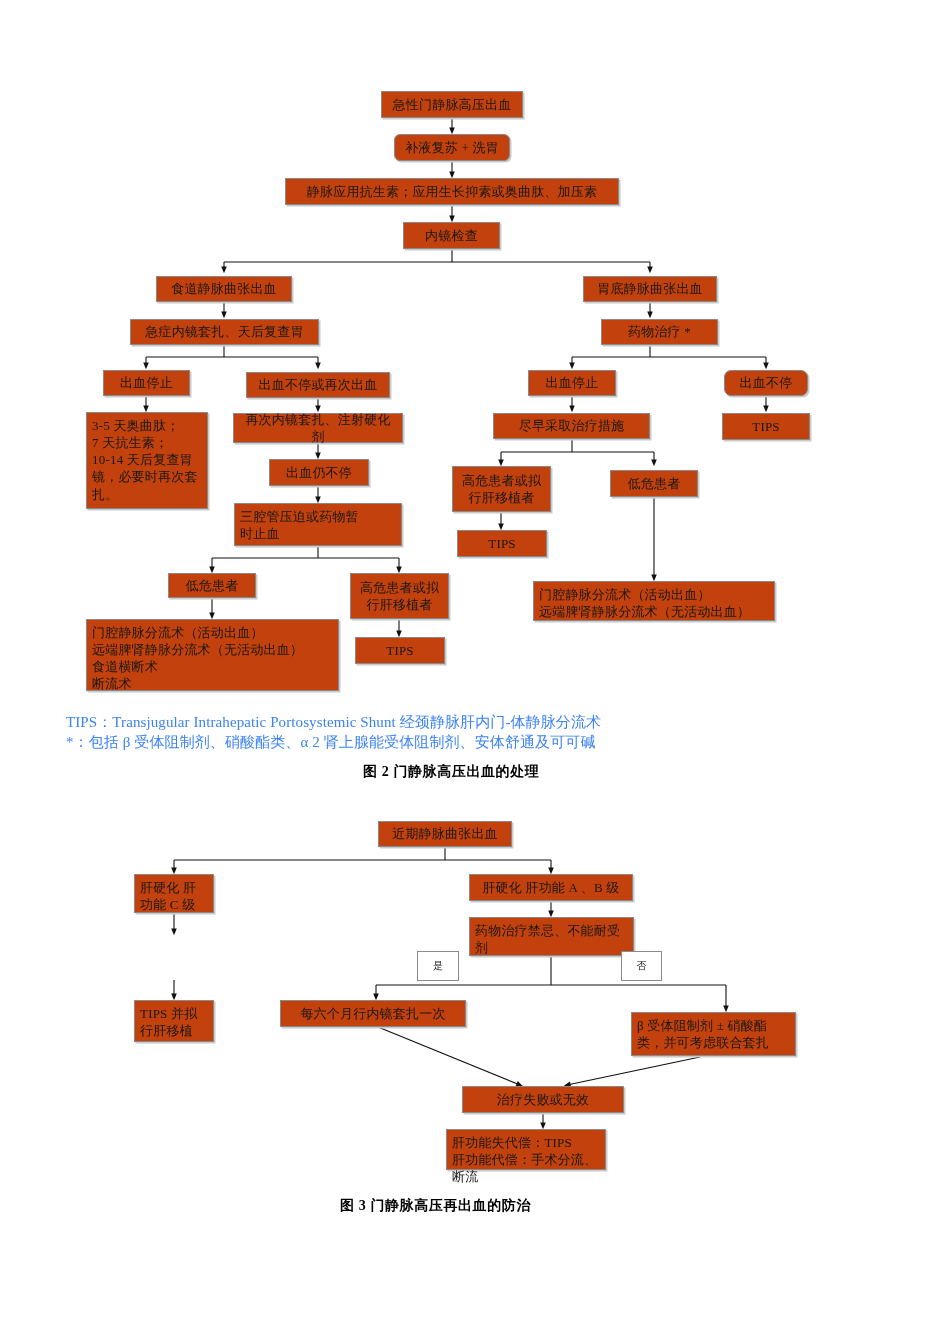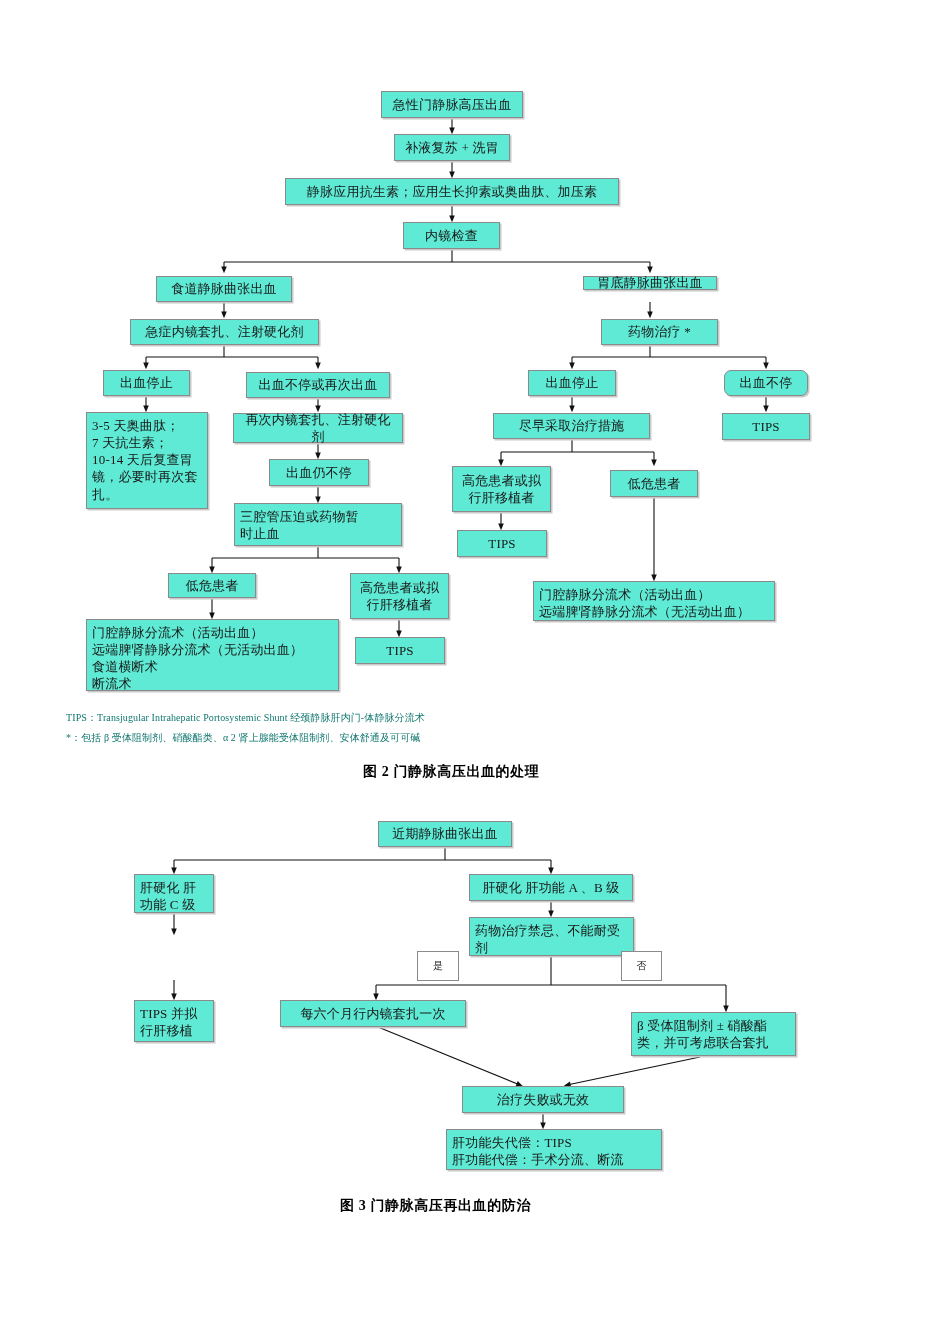--- a/index.html
+++ b/index.html
@@ -26,21 +26,21 @@
     position: absolute;
     left: 0; top: 0;
     width: 950px;
     height: 1344px;
     pointer-events: none;
   }
   .node {
     position: absolute;
     box-sizing: border-box;
     border: 1px solid #8a8a8a;
-    background: #5eead4;
+    background: #c2410c;
     box-shadow: 1.5px 1.5px 0 0 #c9c9c9;
     font-size: 13px;
     line-height: 1.32;
     color: #181818;
     display: flex;
     align-items: center;
     justify-content: center;
     text-align: center;
     padding: 2px 5px;
     letter-spacing: 0.2px;
@@ -60,23 +60,23 @@
     background: #ffffff;
     z-index: 6;
   }
   .node .txt {
     white-space: pre-line;
     display: block;
     width: 100%;
   }
   .footnote {
     position: absolute;
-    font-size: 10px;
+    font-size: 15px;
     line-height: 1.6;
-    color: #0f766e;
+    color: #3b82f6;
     white-space: pre-line;
     letter-spacing: 0.1px;
   }
   .caption {
     position: absolute;
     font-size: 14px;
     font-weight: bold;
     color: #000000;
     letter-spacing: 0.6px;
     white-space: nowrap;
@@ -171,42 +171,42 @@
       <line x1="700" y1="1057" x2="567" y2="1085" marker-end="url(#arw)"></line>
 
       <line x1="543" y1="1113" x2="543" y2="1126" marker-end="url(#arw)"></line>
     </g>
   </svg>
 
   <div class="node" style="left:381px; top:91px; width:142px; height:27px;">
     <span class="txt">急性门静脉高压出血</span>
   </div>
 
-  <div class="node" style="left:394px; top:134px; width:116px; height:27px;">
+  <div class="node" style="left:394px; top:134px; width:116px; height:27px;border-radius:6px;">
     <span class="txt">补液复苏 + 洗胃</span>
   </div>
 
   <div class="node" style="left:285px; top:178px; width:334px; height:27px;">
     <span class="txt">静脉应用抗生素；应用生长抑素或奥曲肽、加压素</span>
   </div>
 
   <div class="node" style="left:403px; top:222px; width:97px; height:27px;justify-content:flex-end;">
     <span class="txt">内镜检查</span>
   </div>
 
   <div class="node" style="left:156px; top:276px; width:136px; height:26px;">
     <span class="txt">食道静脉曲张出血</span>
   </div>
 
-  <div class="node" style="left:583px; top:276px; width:134px; height:14px;">
+  <div class="node" style="left:583px; top:276px; width:134px; height:26px;">
     <span class="txt">胃底静脉曲张出血</span>
   </div>
 
   <div class="node" style="left:130px; top:319px; width:189px; height:26px;">
-    <span class="txt">急症内镜套扎、注射硬化剂</span>
+    <span class="txt">急症内镜套扎、天后复查胃</span>
   </div>
 
   <div class="node" style="left:601px; top:319px; width:117px; height:26px;text-align:center;">
     <span class="txt">药物治疗 *</span>
   </div>
 
   <div class="node" style="left:103px; top:370px; width:87px; height:26px;">
     <span class="txt">出血停止</span>
   </div>
 
@@ -333,20 +333,20 @@
 
   <div class="node left-align top-align" style="left:631px; top:1012px; width:165px; height:44px;">
     <span class="txt">β 受体阻制剂 ± 硝酸酯
 类，并可考虑联合套扎</span>
   </div>
 
   <div class="node" style="left:462px; top:1086px; width:162px; height:27px;">
     <span class="txt">治疗失败或无效</span>
   </div>
 
-  <div class="node left-align top-align" style="left:446px; top:1129px; width:216px; height:41px;">
+  <div class="node left-align top-align" style="left:446px; top:1129px; width:160px; height:41px;">
     <span class="txt">肝功能失代偿：TIPS
 肝功能代偿：手术分流、断流</span>
   </div>
 
   <div class="caption" style="left:340px; top:1197px;font-family:Liberation Serif, serif;">图 3 门静脉高压再出血的防治</div>
 
 </div>
 
 </body></html>

